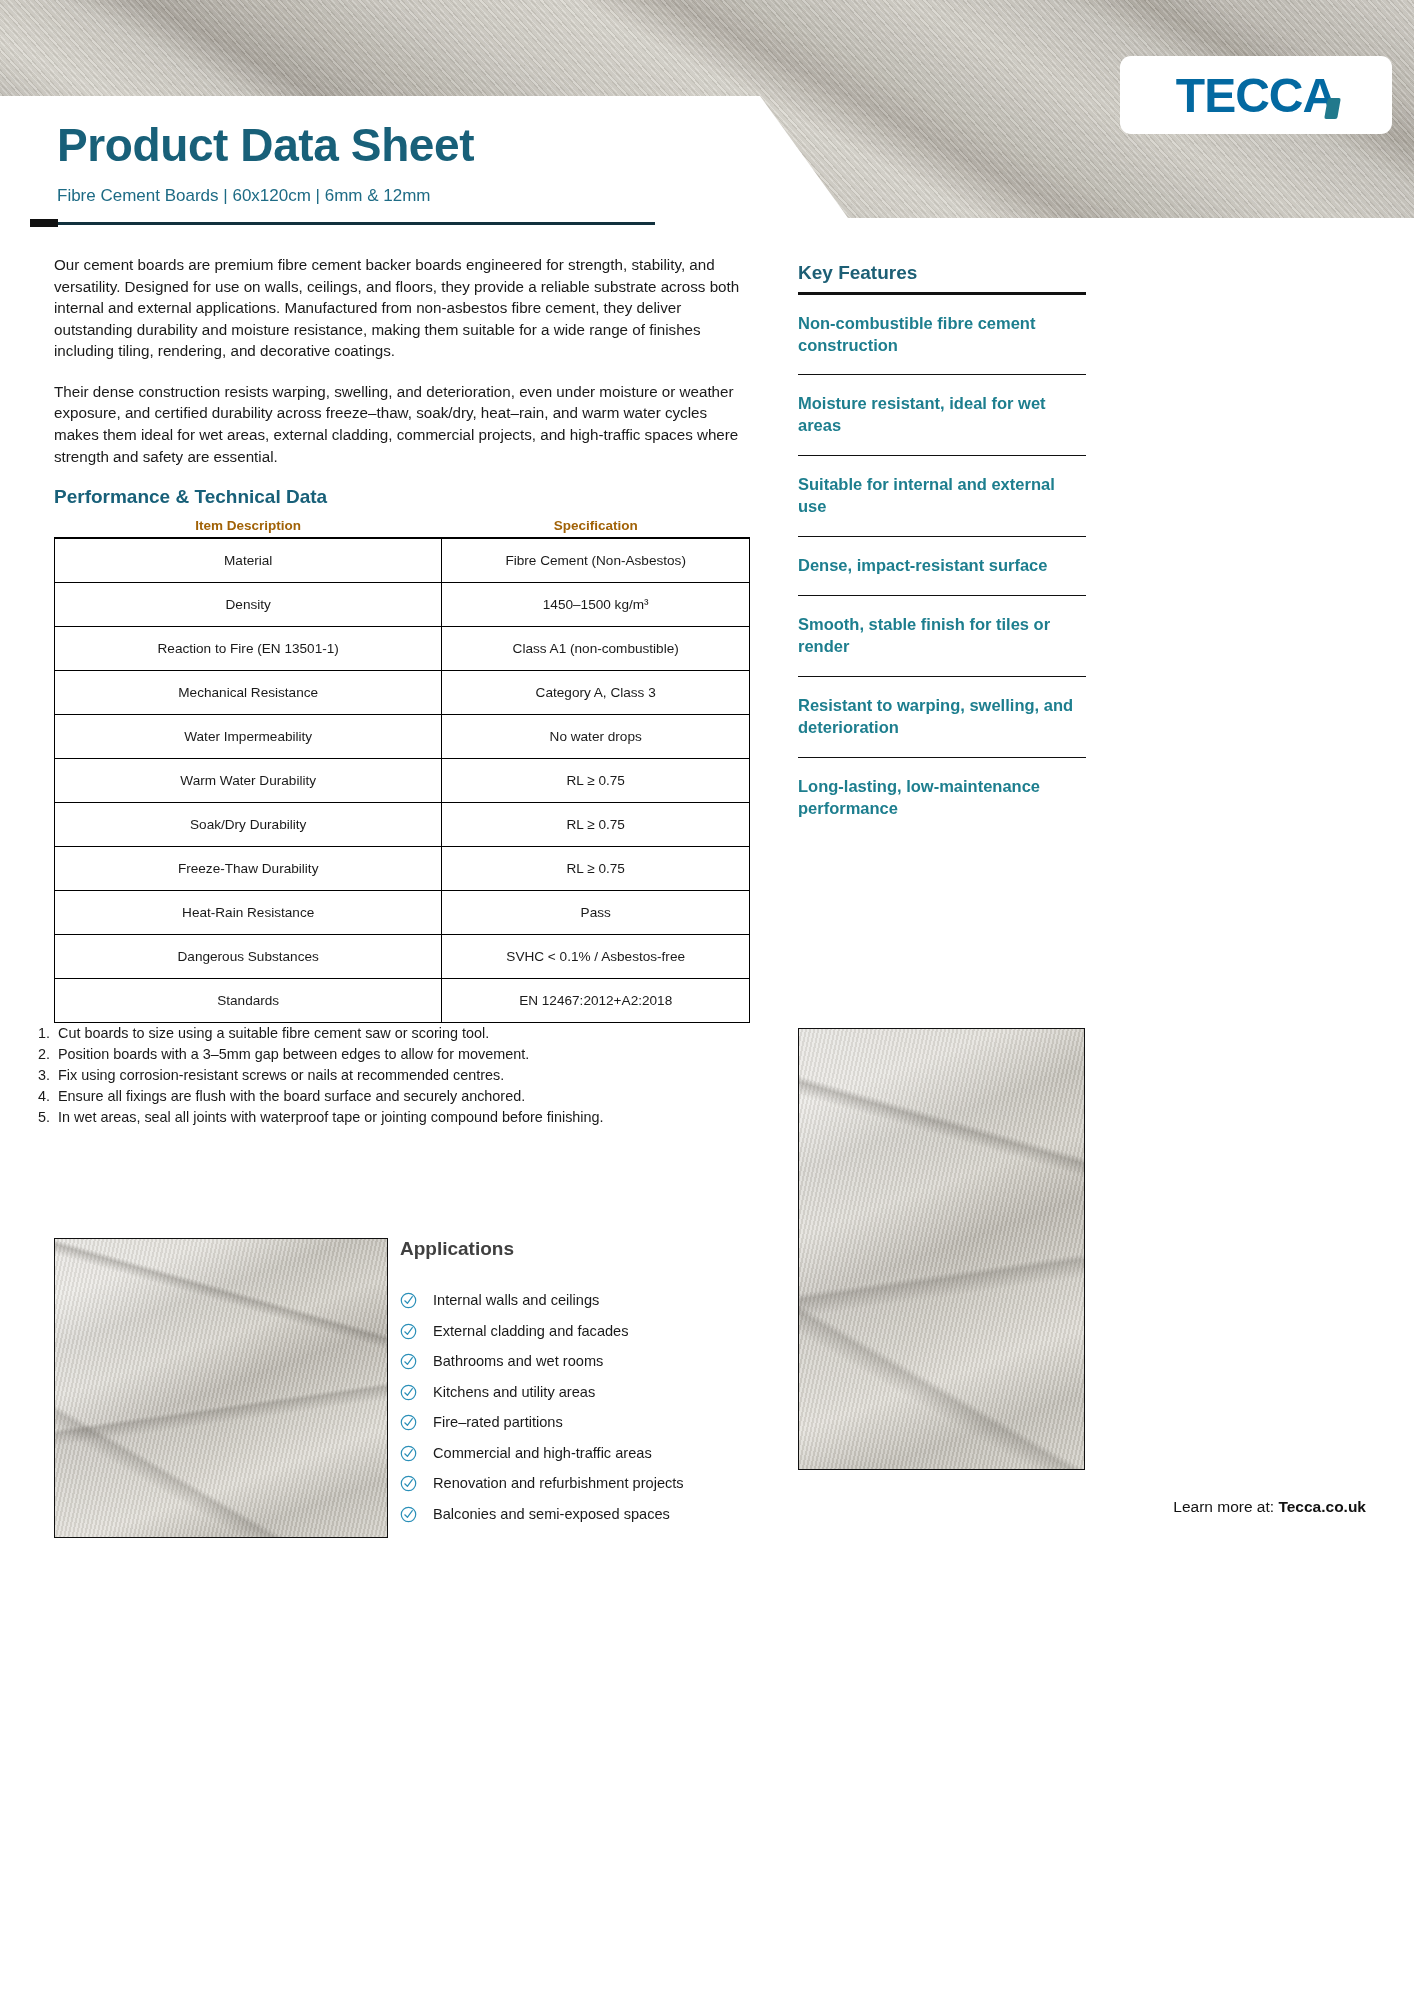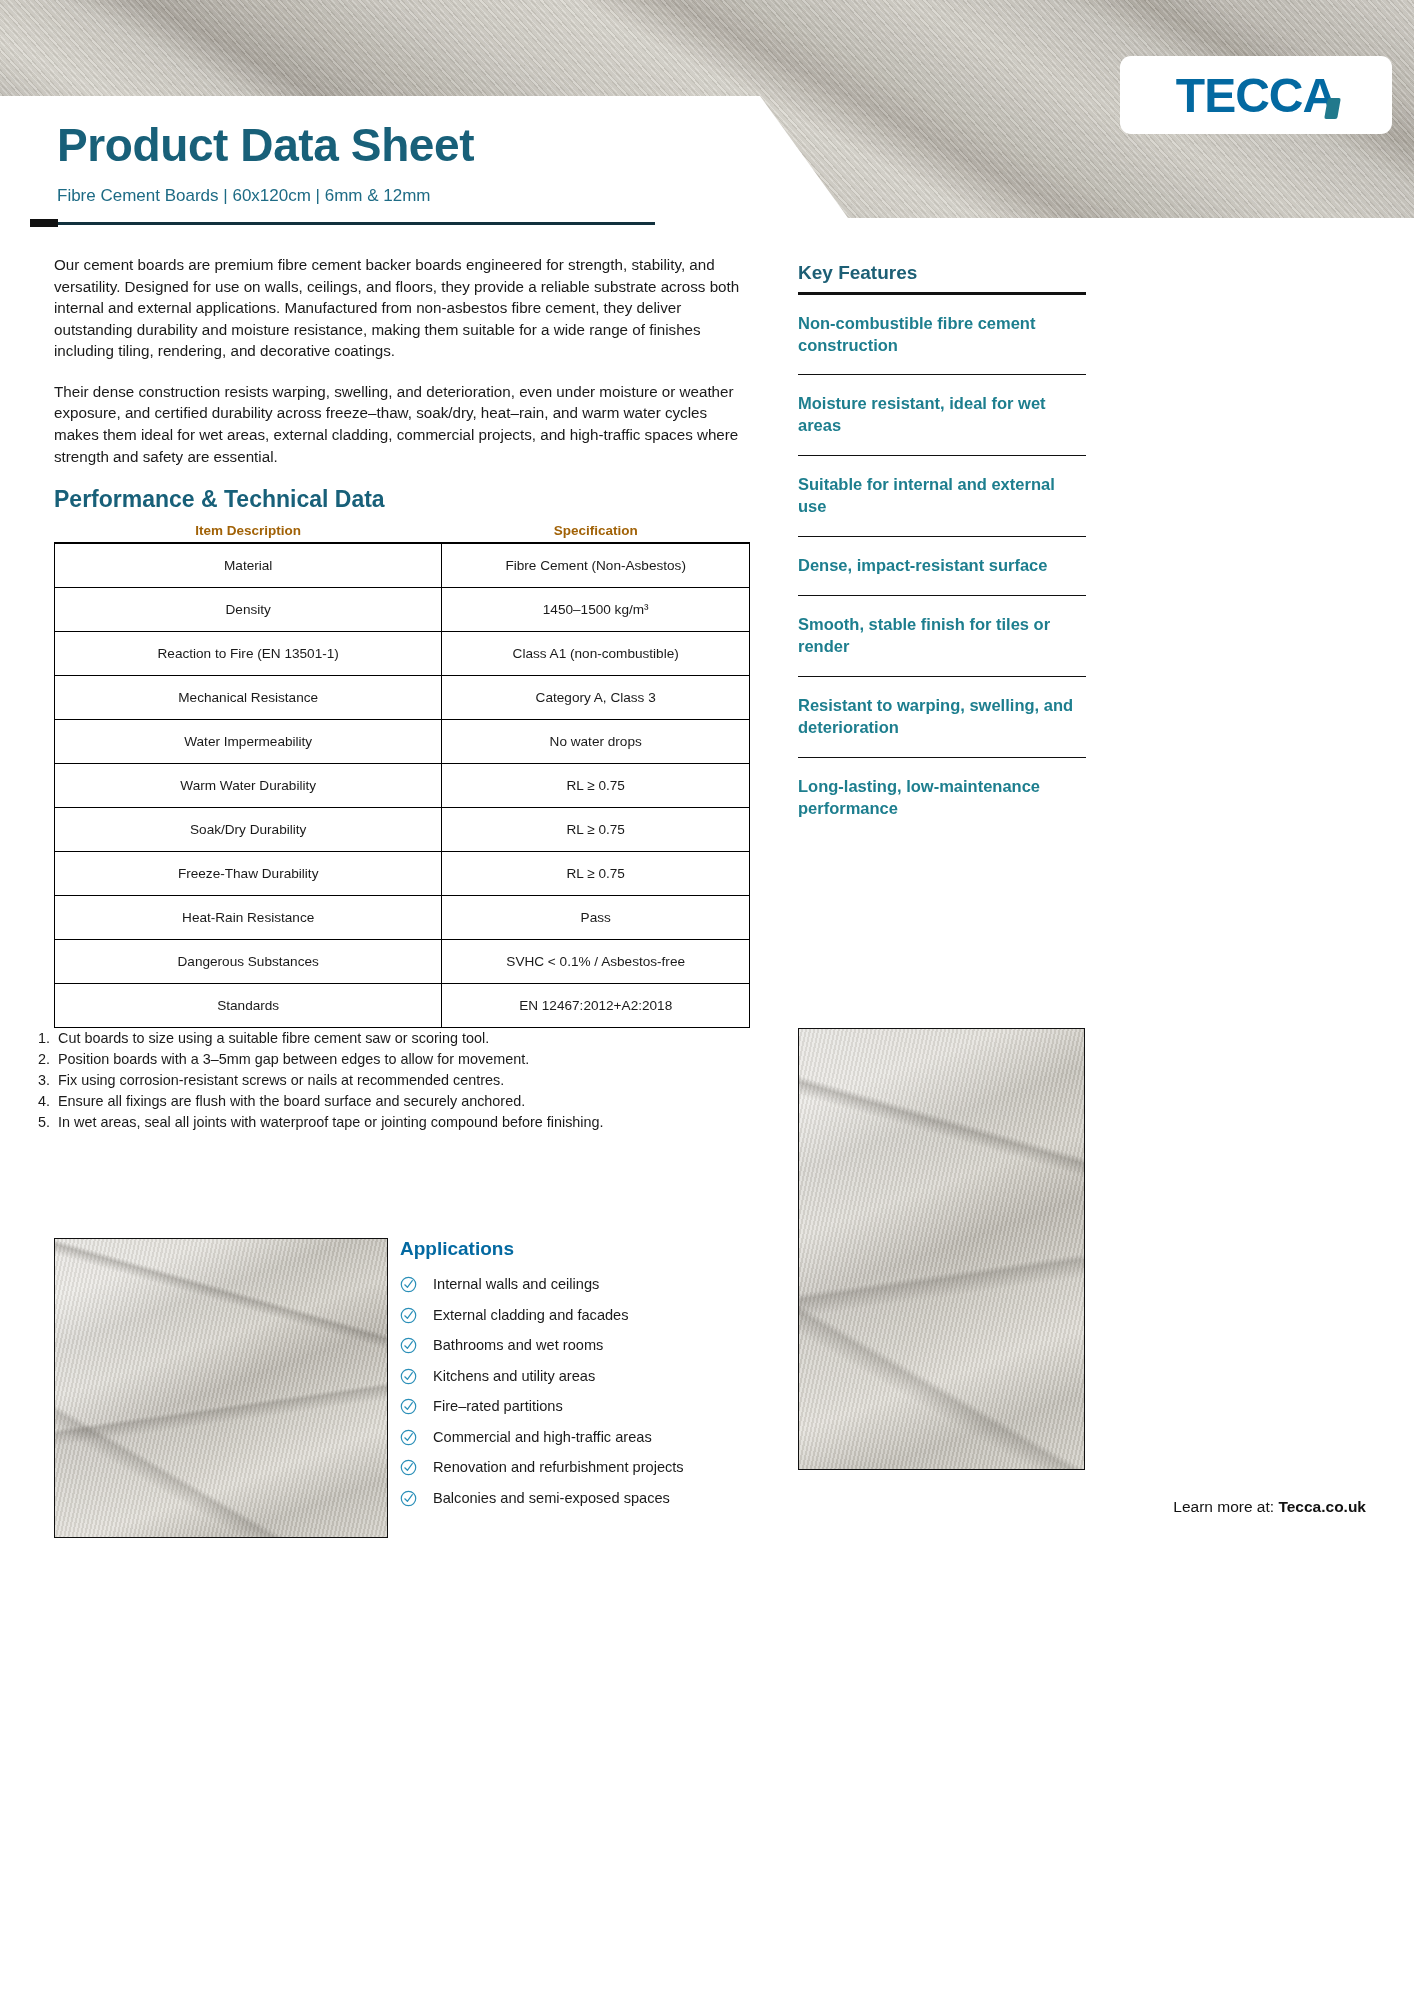--- a/index.html
+++ b/index.html
@@ -93,21 +93,21 @@
   
   .main-col {
     position:absolute; left:54px; top:254px; width:700px;
   }
   .intro-p {
     font-size:15.2px; line-height:1.42; color:#1a1a1a;
     margin-bottom:19px; text-align:left;
   }
 
   .section-h {
-    font-size:23px; font-weight:bold; color:#186079;
+    font-size:19px; font-weight:bold; color:#186079;
     margin-top:12px; margin-bottom:10px;
   }
 
   
   .spec-table {
     width:696px; border-collapse:collapse; margin-top:4px;
   }
   .spec-table th {
     font-size:13.5px; font-weight:bold; color:#a16207;
     padding-bottom:4px; border:none; text-align:center;
@@ -126,21 +126,21 @@
   .fix-list li {
     font-size:14.4px; line-height:1.46; color:#1a1a1a;
     padding-left:4px;
   }
 
   
   .apps-wrap {
     position:absolute; left:400px; top:1238px; width:360px;
   }
   .apps-h {
-    font-size:19px; font-weight:bold; color:#0369a1; margin-bottom:16px;
+    font-size:19px; font-weight:bold; color:#404040; margin-bottom:32px;
   }
   .app-row {
     display:flex; align-items:flex-start; margin-bottom:13.5px;
   }
   .app-check {
     width:17px; height:17px; margin-right:16px; flex:none;
     color:#2a8fb8;
   }
   .app-label { font-size:14.6px; color:#1a1a1a; }
 

